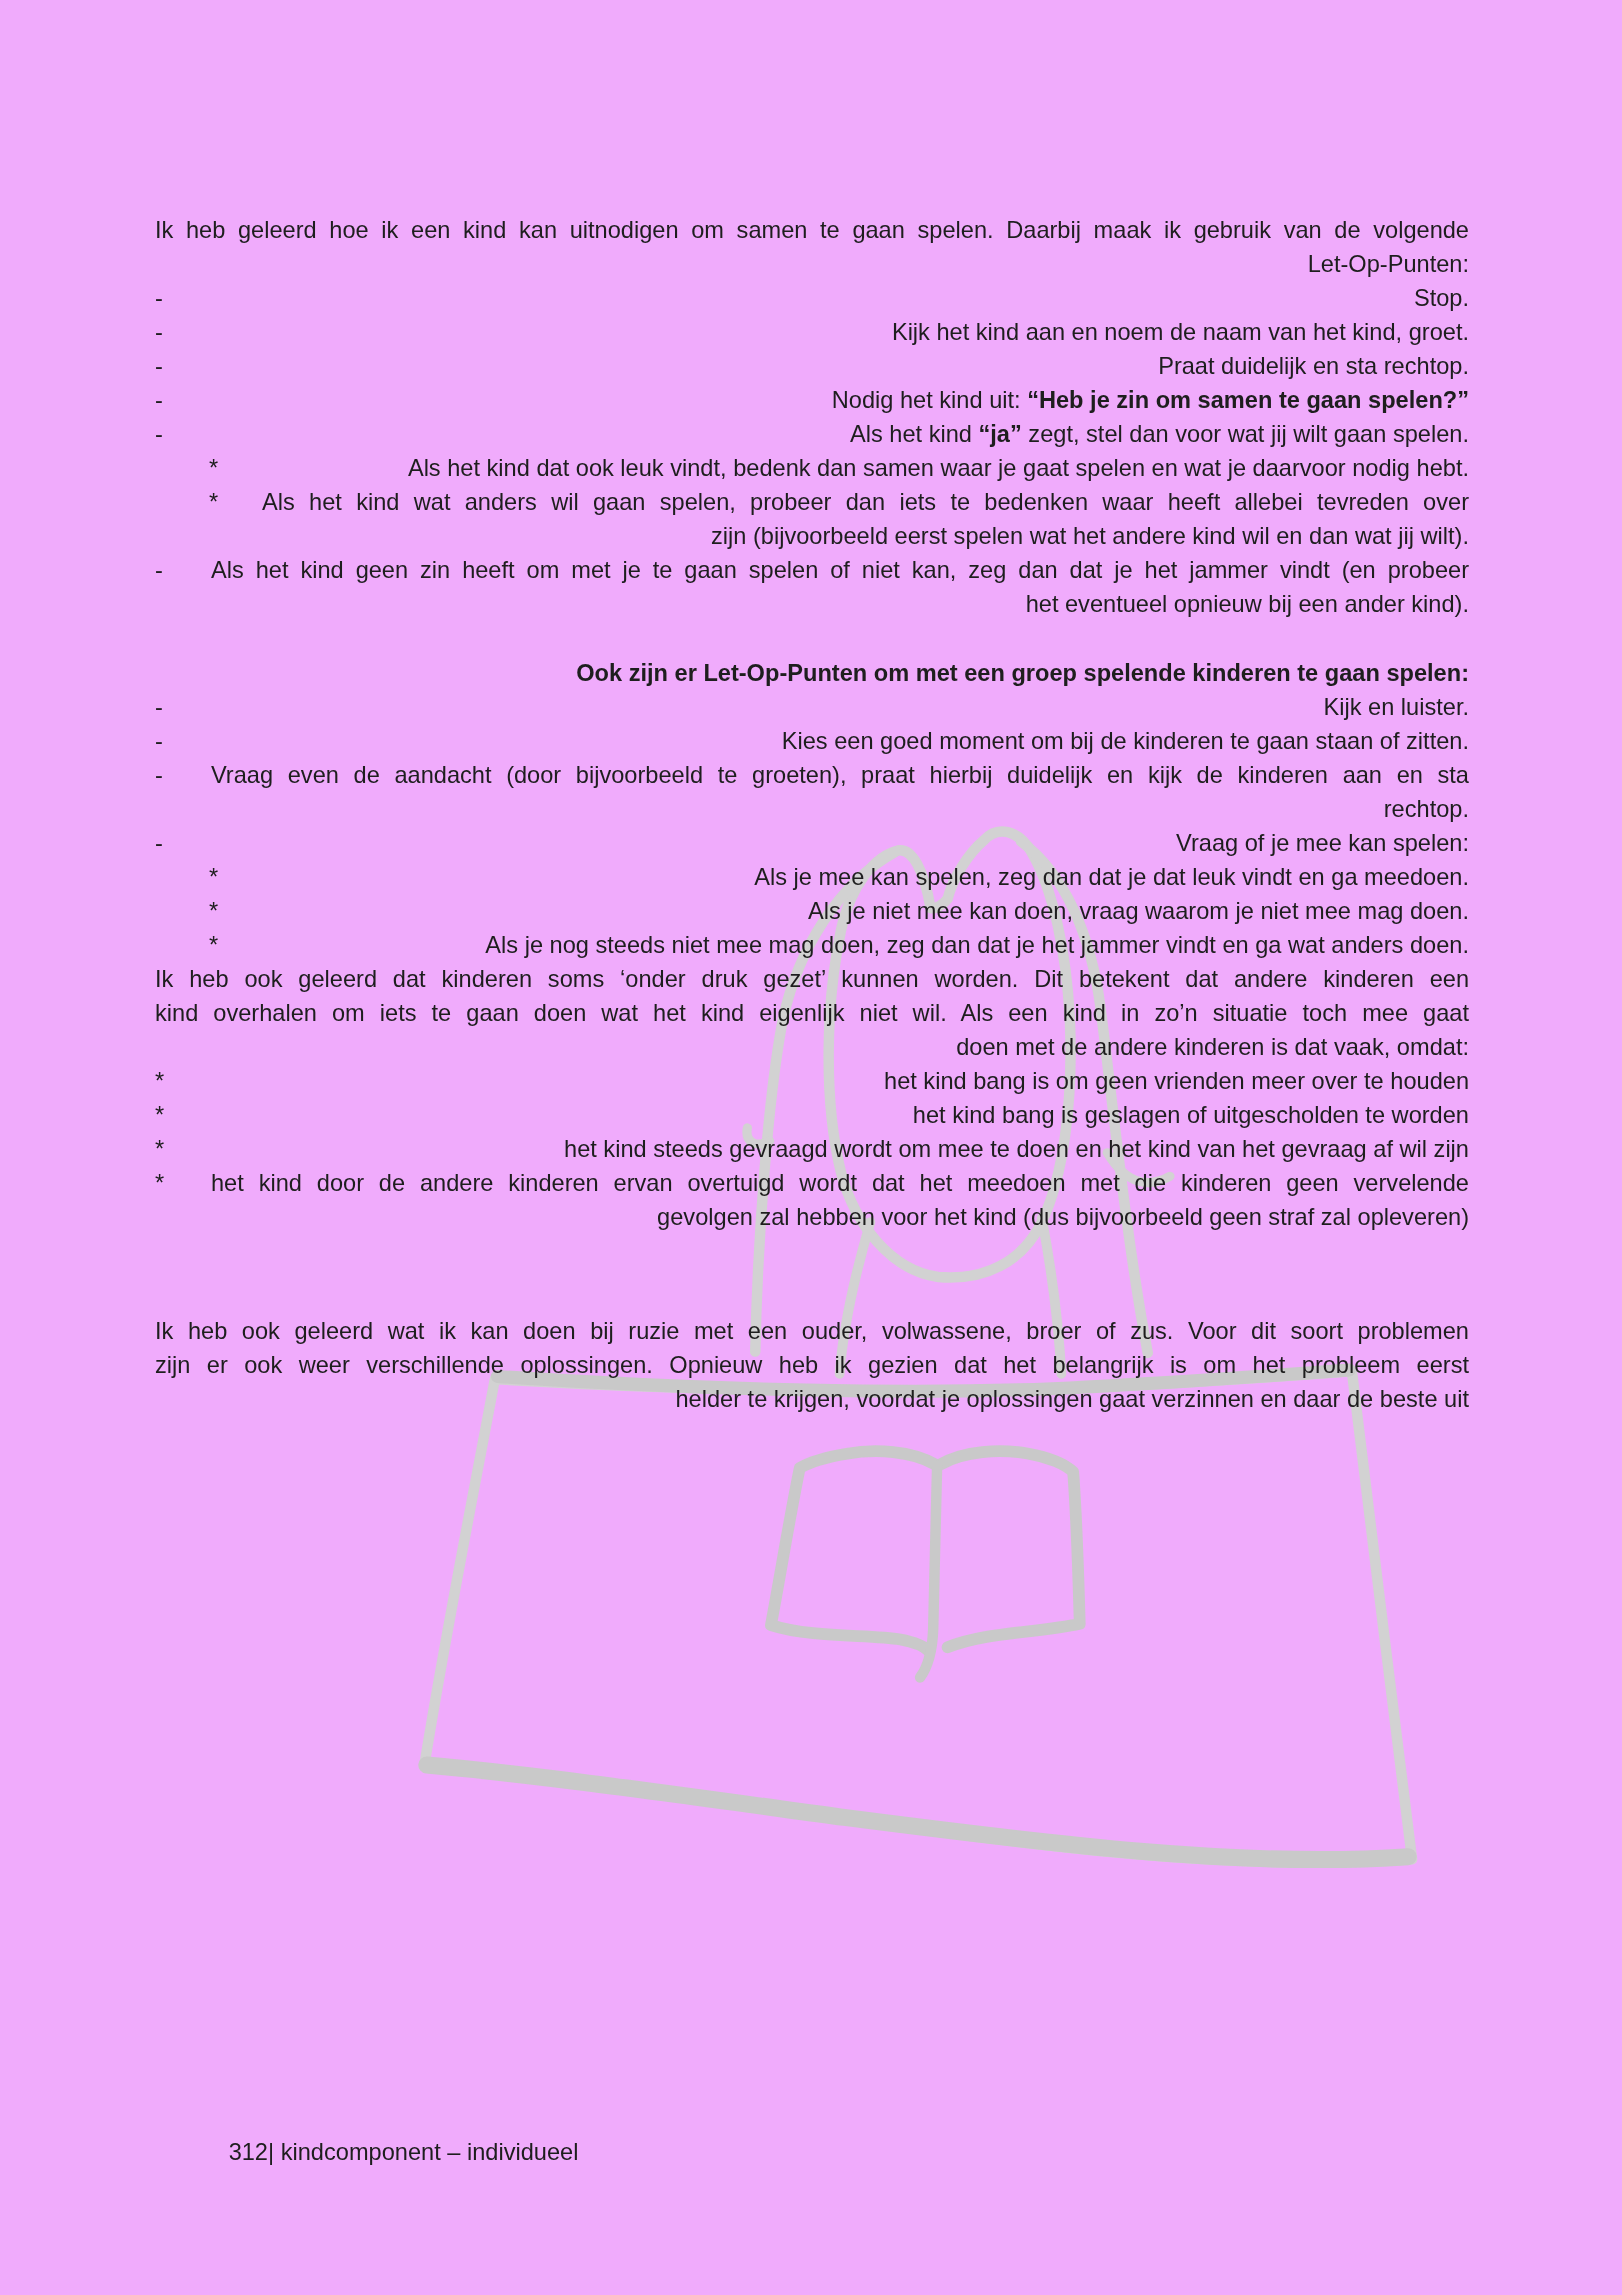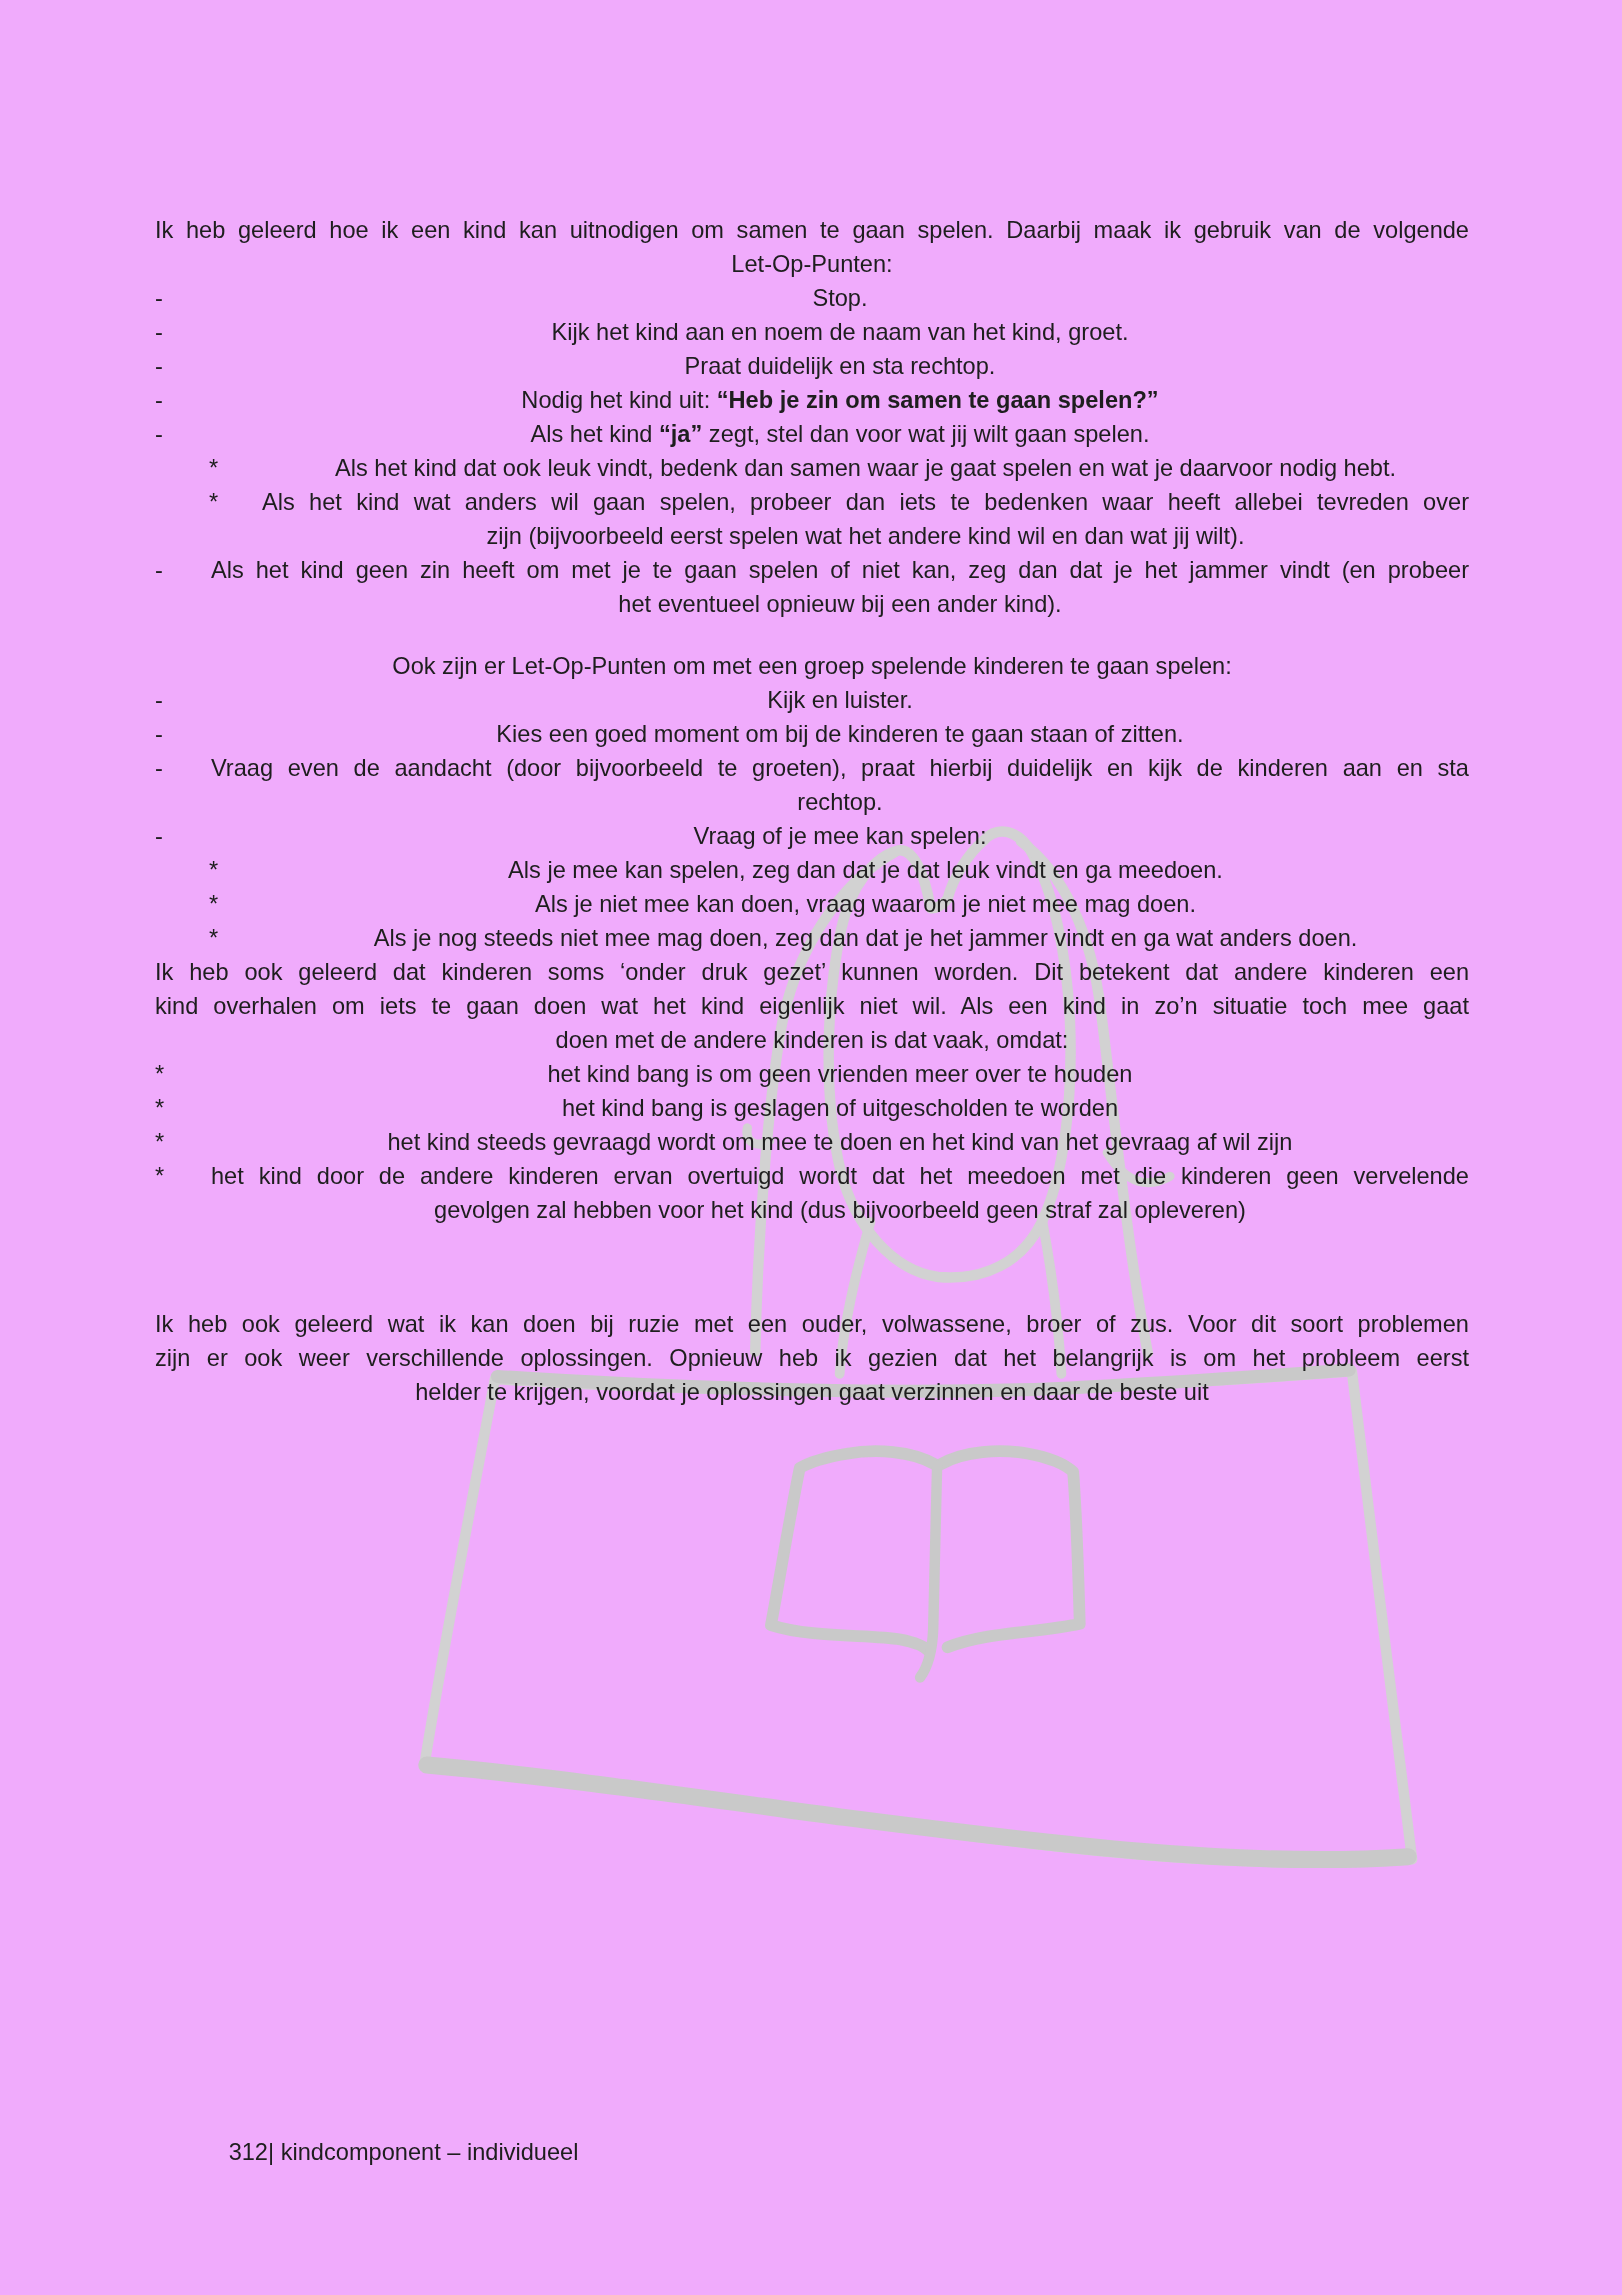--- a/index.html
+++ b/index.html
@@ -9,21 +9,21 @@
     background:#f0abfc;
     font-family:"Liberation Sans", sans-serif;
     color:#1e1e1e;
     overflow:hidden;
   }
   .watermark { position:absolute; left:0; top:0; width:1623px; height:2295px; z-index:1; pointer-events:none; }
   .doc-body {
     position:absolute; left:155px; top:213px; width:1314px; z-index:2;
     font-size:23.6px;
   }
-  .line { line-height:34px; text-align:center; }
+  .line { line-height:34px; text-align:right; }
   .line.jst { text-align:justify; text-align-last:justify; }
   .block.li { position:relative; }
   .block.l1 { padding-left:56px; }
   .block.l2 { padding-left:107px; }
   .marker { position:absolute; left:0; top:0; line-height:34px; }
   .block.l2 .marker { left:54px; }
   .b { font-weight:700; }
   .footer-note {
     position:absolute; left:155px; top:2066px; z-index:2;
     font-size:25px; font-style:italic; line-height:34px;
@@ -122,21 +122,21 @@
       <div class="block li l2">
         <span class="marker">*</span>
         <div class="line jst"><span>Als het kind wat anders wil gaan spelen, probeer dan iets te bedenken waar heeft allebei tevreden over</span></div>
         <div class="line"><span>zijn (bijvoorbeeld eerst spelen wat het andere kind wil en dan wat jij wilt).</span></div>
       </div>
       <div class="block li l1">
         <span class="marker">-</span>
         <div class="line jst"><span>Als het kind geen zin heeft om met je te gaan spelen of niet kan, zeg dan dat je het jammer vindt (en probeer</span></div>
         <div class="line"><span>het eventueel opnieuw bij een ander kind).</span></div>
       </div>
-      <div class="block p" style="margin-top: 28px;">
+      <div class="block p" style="margin-top: 35px; font-weight: bold;">
         <div class="line"><span>Ook zijn er Let-Op-Punten om met een groep spelende kinderen te gaan spelen:</span></div>
       </div>
       <div class="block li l1">
         <span class="marker">-</span>
         <div class="line"><span>Kijk en luister.</span></div>
       </div>
       <div class="block li l1">
         <span class="marker">-</span>
         <div class="line"><span>Kies een goed moment om bij de kinderen te gaan staan of zitten.</span></div>
       </div>

